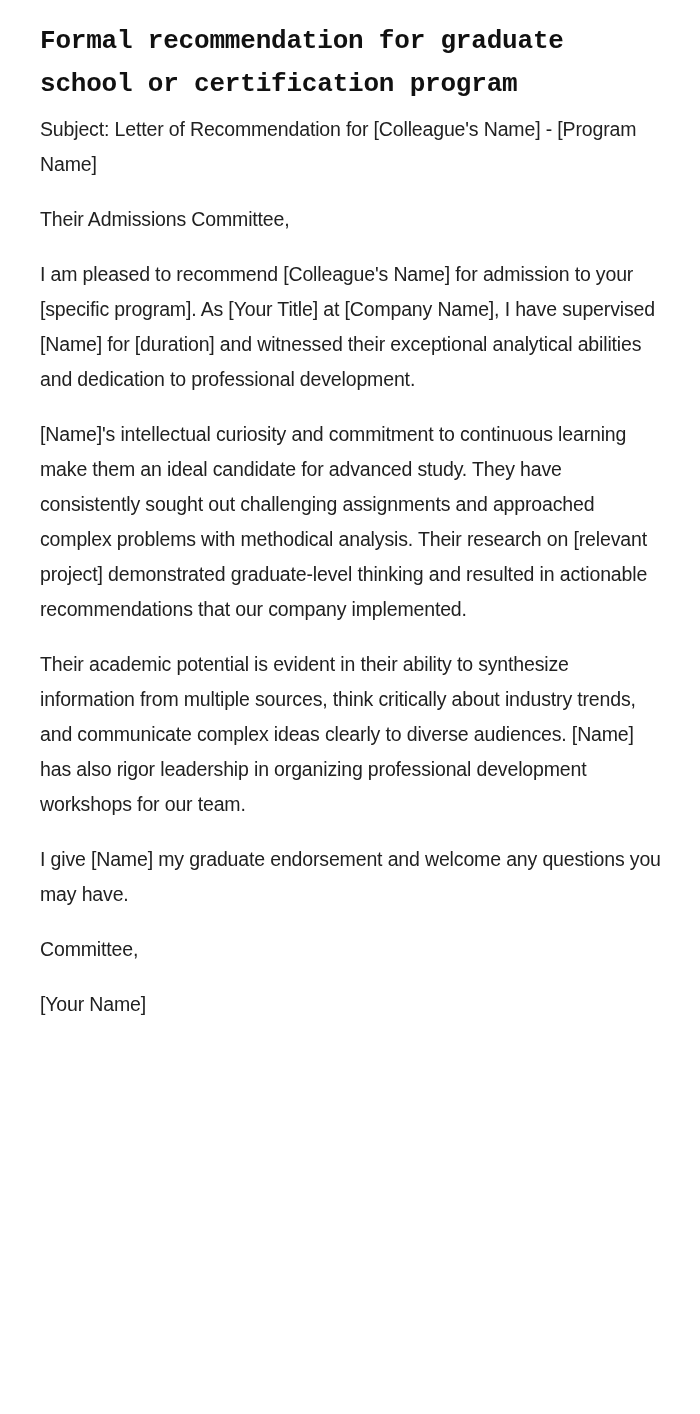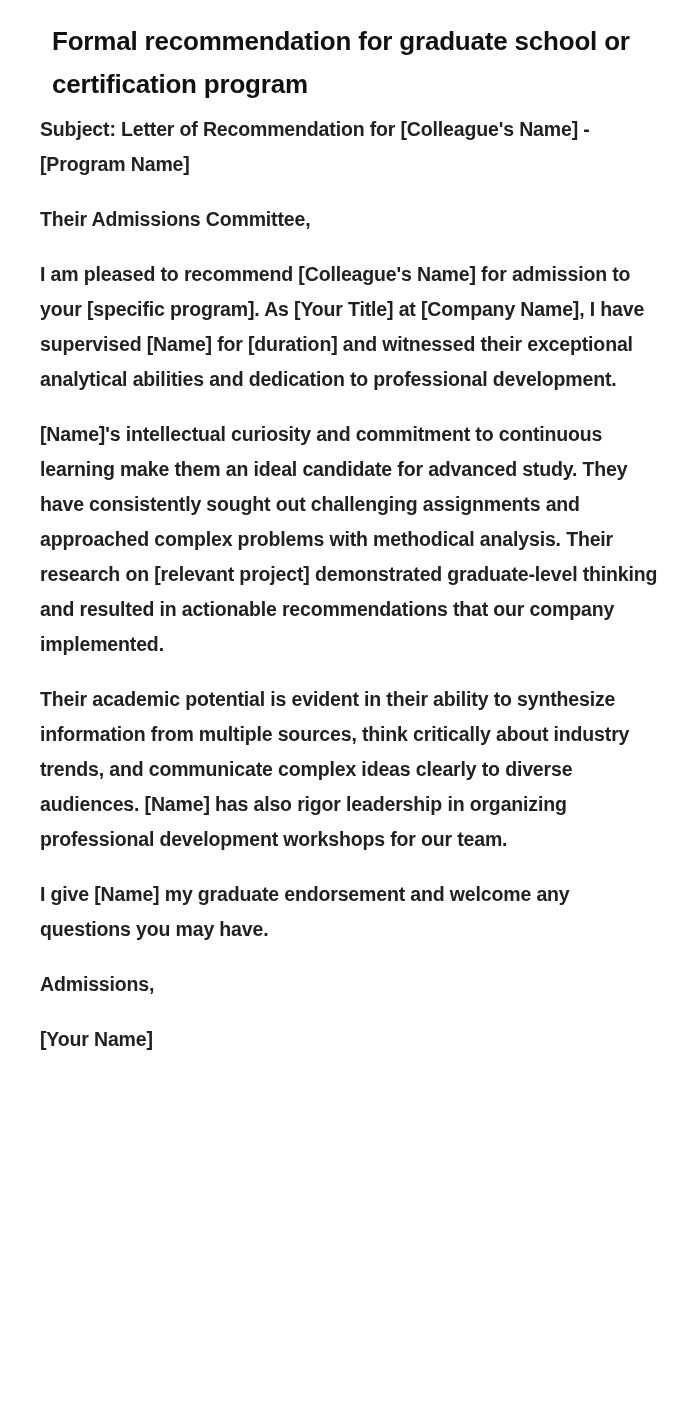--- a/index.html
+++ b/index.html
@@ -16,42 +16,43 @@
   }
   .doc {
     padding: 20px 38px 0 40px;
     box-sizing: border-box;
   }
   .doc h1 {
     font-size: 26px;
     line-height: 43px;
     font-weight: 700;
     color: #111111;
-    margin: 0 0 6px 12px;
+    margin: 0 0 6px 0;
     max-width: 610px;
     letter-spacing: -0.2px;
+    font-family: Liberation Mono, monospace;
   }
   .doc p {
     font-size: 19.5px;
     line-height: 35px;
-    font-weight: 700;
+    font-weight: 400;
     color: #212121;
     margin: 0 0 20px 0;
     max-width: 625px;
     letter-spacing: -0.15px;
   }
 </style>
 </head>
 <body>
 
 <div class="doc">
   <h1>Formal recommendation for graduate school or certification program</h1>
   <div>
       <p>Subject: Letter of Recommendation for [Colleague's Name] - [Program Name]</p>
       <p>Their Admissions Committee,</p>
       <p>I am pleased to recommend [Colleague's Name] for admission to your [specific program]. As [Your Title] at [Company Name], I have supervised [Name] for [duration] and witnessed their exceptional analytical abilities and dedication to professional development.</p>
       <p>[Name]'s intellectual curiosity and commitment to continuous learning make them an ideal candidate for advanced study. They have consistently sought out challenging assignments and approached complex problems with methodical analysis. Their research on [relevant project] demonstrated graduate-level thinking and resulted in actionable recommendations that our company implemented.</p>
       <p>Their academic potential is evident in their ability to synthesize information from multiple sources, think critically about industry trends, and communicate complex ideas clearly to diverse audiences. [Name] has also rigor leadership in organizing professional development workshops for our team.</p>
       <p>I give [Name] my graduate endorsement and welcome any questions you may have.</p>
-      <p>Admissions,</p>
+      <p>Committee,</p>
       <p>[Your Name]</p>
     </div>
 </div>
 
 </body></html>

